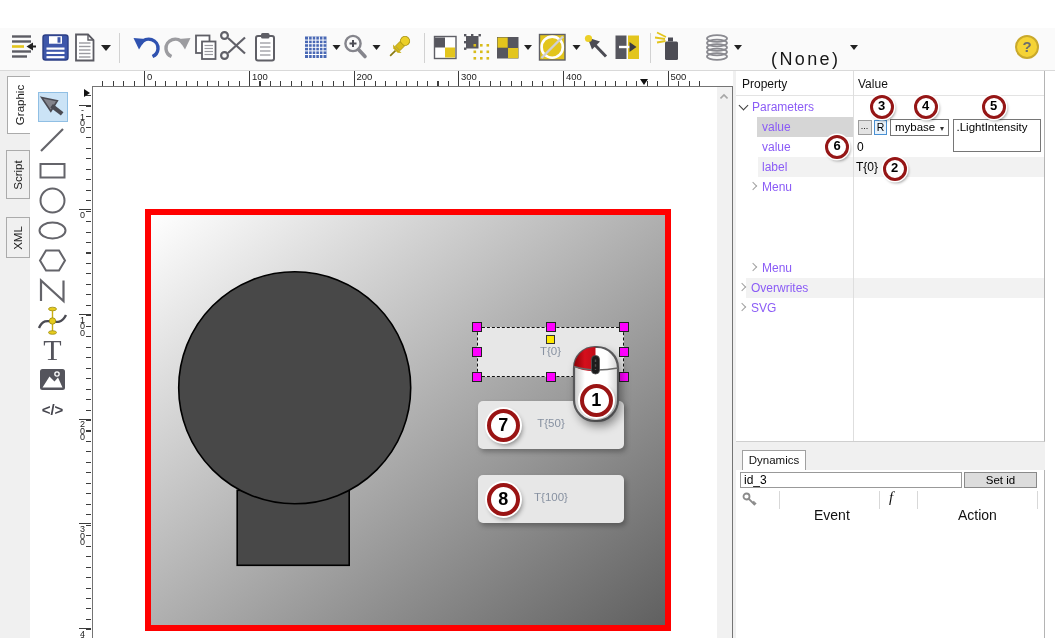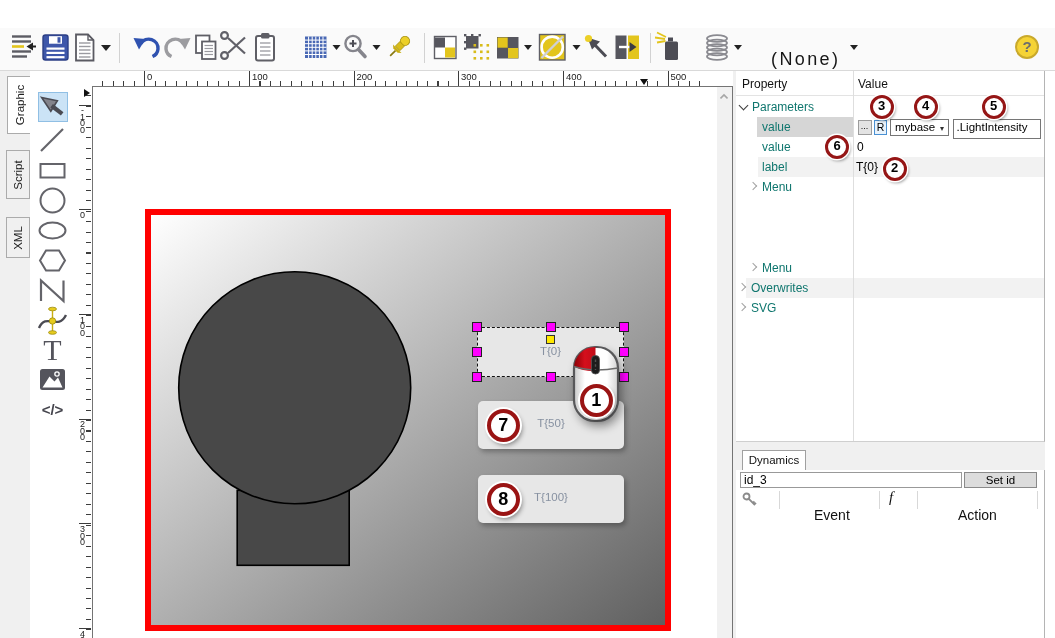--- a/index.html
+++ b/index.html
@@ -66,21 +66,21 @@
 .co-sm { width:24px; height:24px; border:3.6px solid #951616; font-size:13px; line-height:16.5px; box-shadow:0 0 0 1.5px #fff, 1.5px 2px 3px rgba(0,0,0,0.4); }
 
 
 #gap-mid { left:733px; top:71px; width:3px; height:567px; background:#f0f0f0; }
 #proppanel { left:736px; top:71px; width:309px; height:371px; background:#fff; border-right:1px solid #b4b4b4; border-bottom:1px solid #cfcfcf; }
 #proppanel .colsep { position:absolute; left:117px; top:0; width:1px; height:370px; background:#dedede; z-index:5; }
 #prophead { position:absolute; left:0; top:0; width:100%; height:25px; border-bottom:1px solid #e3e3e3; }
 #prophead .p { position:absolute; left:6px; top:6px; font-size:12px; color:#111; }
 #prophead .v { position:absolute; left:122px; top:6px; font-size:12px; color:#111; }
 .prow { position:absolute; left:0; width:308px; height:20px; }
-.prow .lbl { position:absolute; top:3px; font-size:12px; color:#0f766e; white-space:nowrap; }
+.prow .lbl { position:absolute; top:3px; font-size:12px; color:#8b5cf6; white-space:nowrap; }
 .prow .val { position:absolute; left:121px; top:3px; font-size:12px; color:#000; white-space:nowrap; }
 .stripe1 { position:absolute; left:22px; right:0; top:0; bottom:0; background:#f2f2f2; }
 .stripe0 { position:absolute; left:10px; right:0; top:0; bottom:0; background:#f2f2f2; }
 .chev { position:absolute; top:6px; width:6px; height:6px; border-right:1.4px solid #a2a2a2; border-top:1.4px solid #a2a2a2; transform:rotate(45deg); }
 .chevd { position:absolute; top:5px; width:7px; height:7px; border-right:1.6px solid #3c3c3c; border-bottom:1.6px solid #3c3c3c; transform:rotate(45deg); }
 
 
 #dyngap { left:736px; top:442px; width:309px; height:28px; background:#f0f0f0; }
 #dynpanel { left:736px; top:470px; width:309px; height:168px; background:#fff; border-right:1px solid #b4b4b4; }
 #dyntab { position:absolute; left:6px; top:-20px; width:64px; height:20px; background:#fff; border:1px solid #a0a0a0; border-bottom:none; font-size:11.5px; color:#111; text-align:center; line-height:19px; }
@@ -408,21 +408,21 @@
     <div class="prow" style="top:26px">
         <span class="chevd" style="left:4px"></span>
         <span class="lbl" style="left:16px">Parameters</span>
       </div>
     <div class="prow" style="top:46.1px">
         <div style="position:absolute;left:21px;width:96px;top:0;bottom:0;background:#d6d6d6"></div>
         <span class="lbl" style="left:26px">value</span>
       <div style="position:absolute;left:121.5px;top:3px;width:14px;height:14.5px;background:#e3e3e3;border:1px solid #9c9c9c;font-size:9px;text-align:center;line-height:10px">...</div>
       <div style="position:absolute;left:138px;top:3px;width:13px;height:14.5px;background:#e9f3fc;border:1px solid #4a90d2;font-size:10.5px;text-align:center;line-height:13px">R</div>
       <div style="position:absolute;left:154px;top:2px;width:59px;height:16.5px;background:#fff;border:1px solid #767676;font-size:11.5px;line-height:15px;padding-left:4px">mybase<span style="position:absolute;right:4px;top:1px;font-size:8px;color:#333">▾</span></div>
-      <div style="position:absolute;left:216.5px;top:2px;width:88.5px;height:20px;background:#fff;border:1px solid #767676;font-size:11.5px;line-height:15px;padding-left:3px">.LightIntensity</div>
+      <div style="position:absolute;left:216.5px;top:2px;width:88.5px;height:33px;background:#fff;border:1px solid #767676;font-size:11.5px;line-height:15px;padding-left:3px">.LightIntensity</div>
     </div>
     <div class="prow" style="top:66.2px">
         <span class="lbl" style="left:26px">value</span>
         <span class="val">0</span>
       </div>
     <div class="prow" style="top:86.3px">
         <div class="stripe1"></div>
         <span class="lbl" style="left:26px">label</span>
         <span class="val" style="left:120px">T{0}</span>
       </div>

